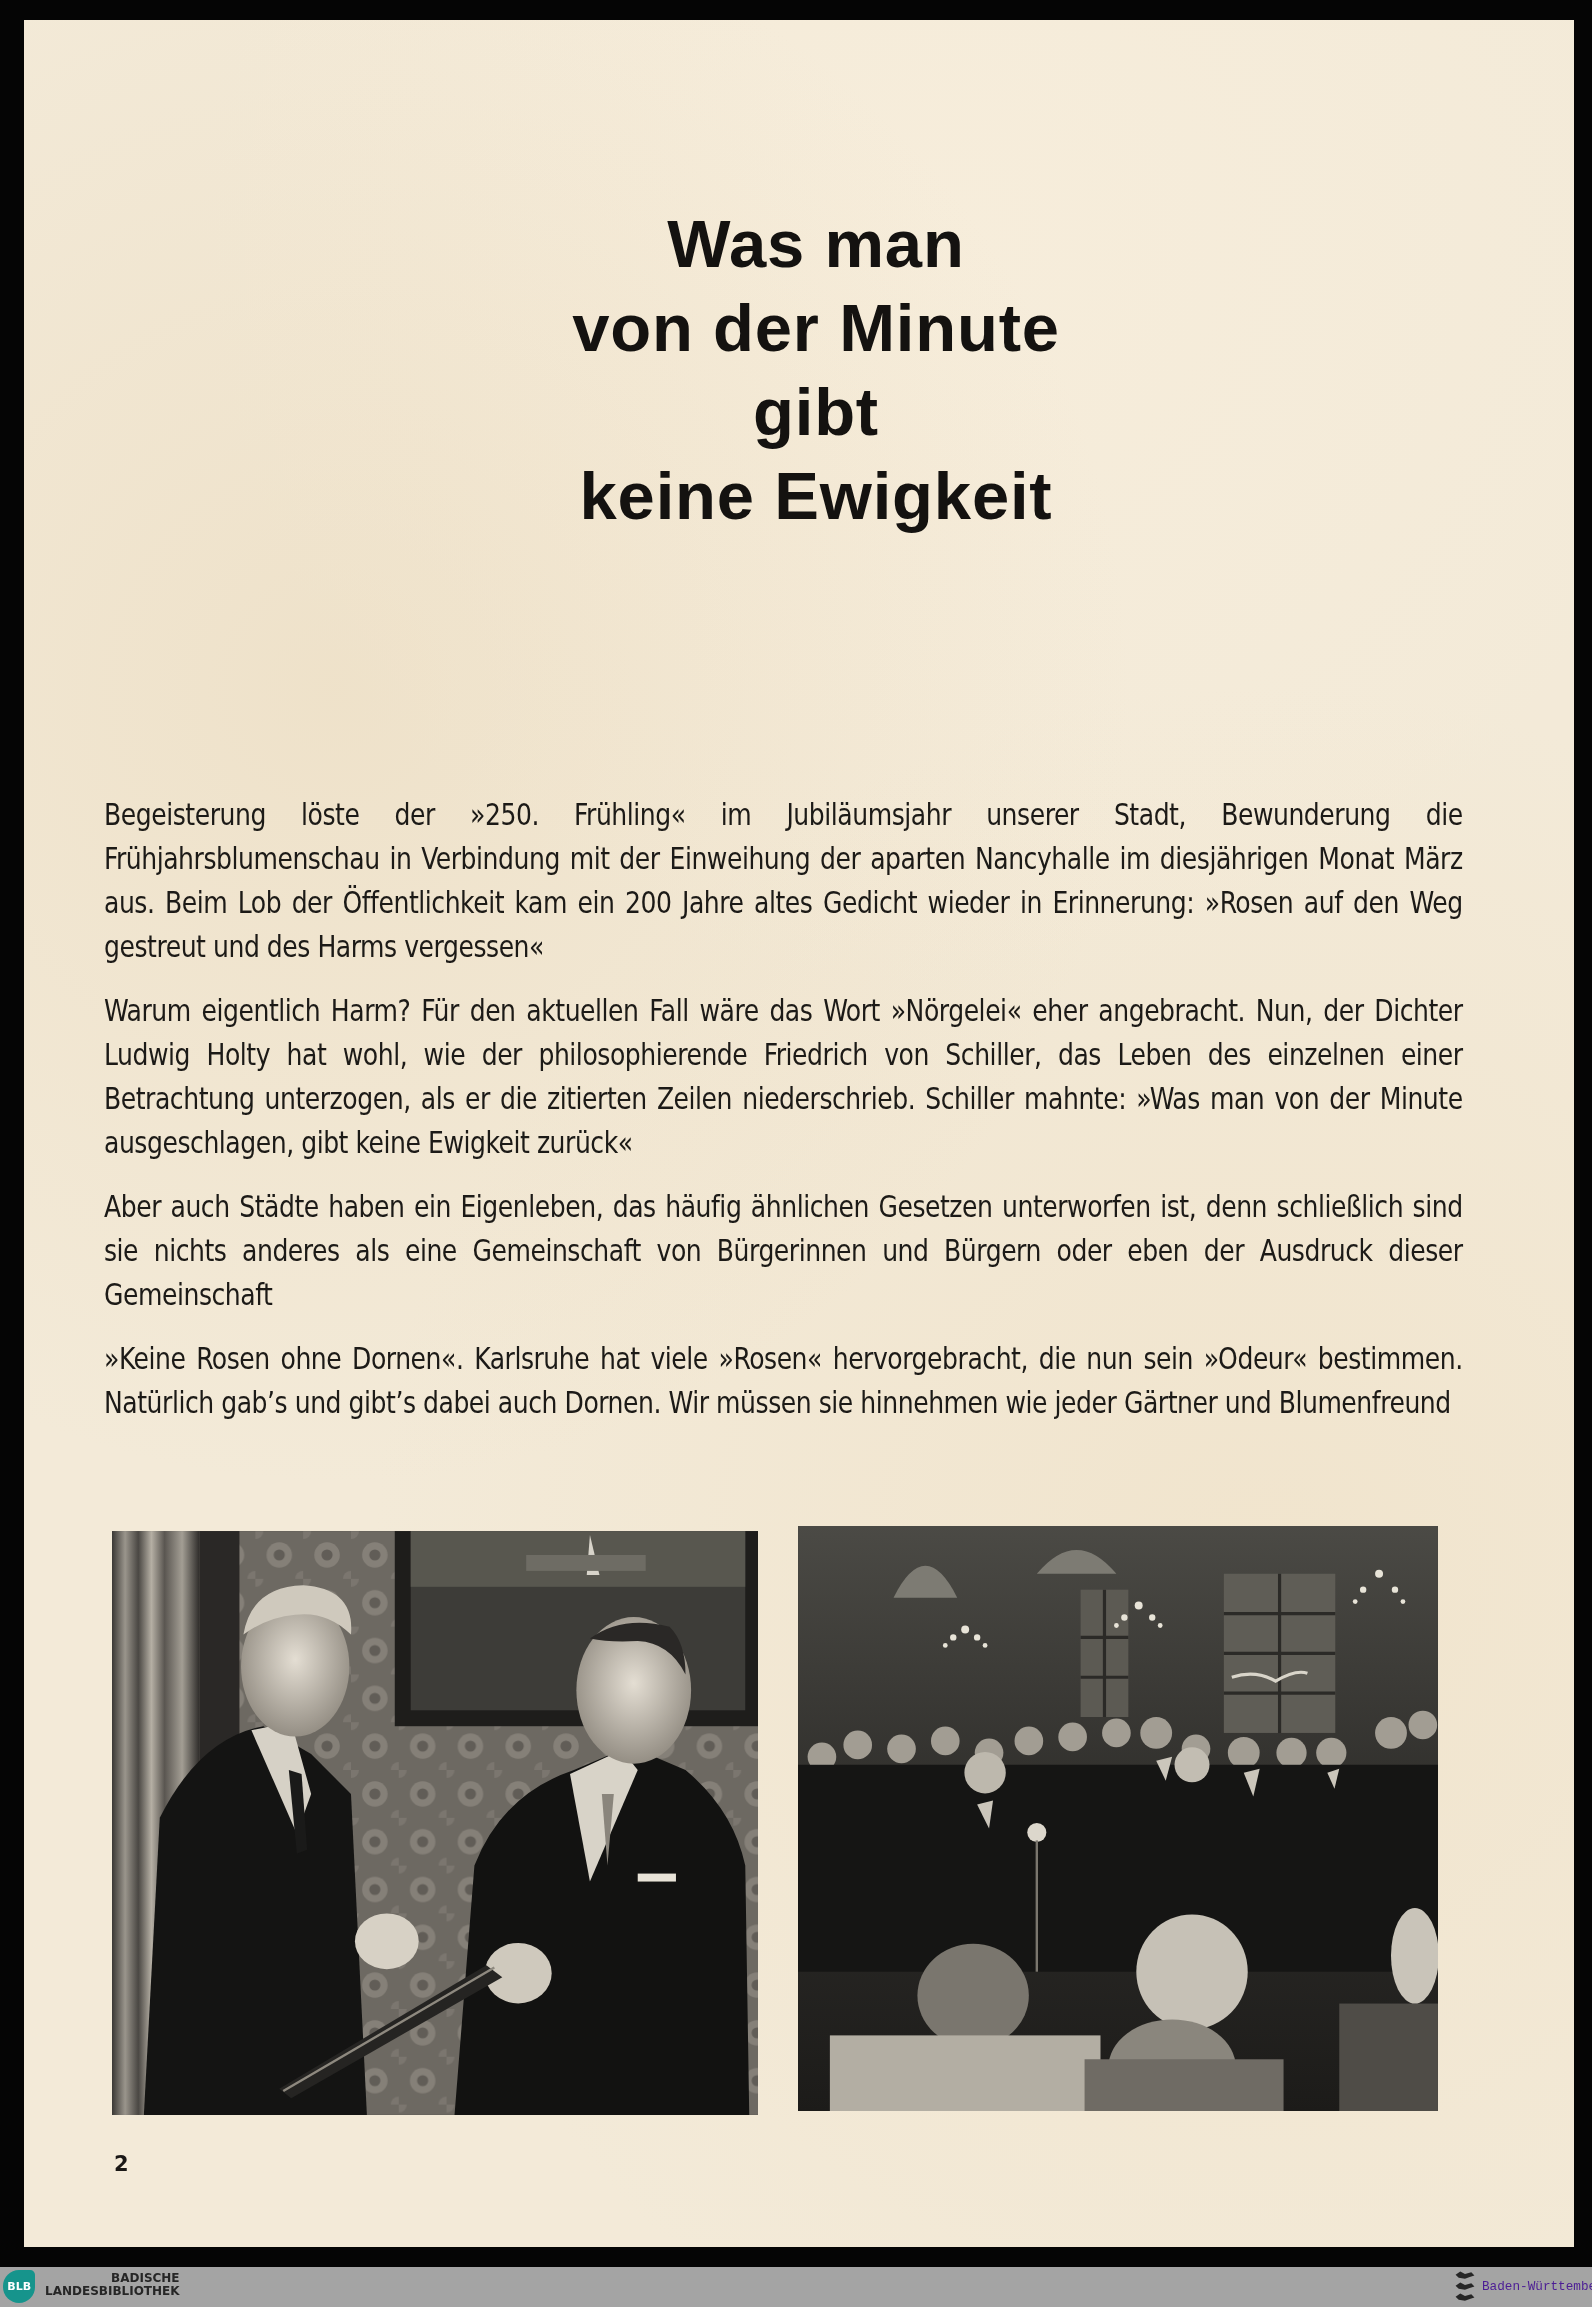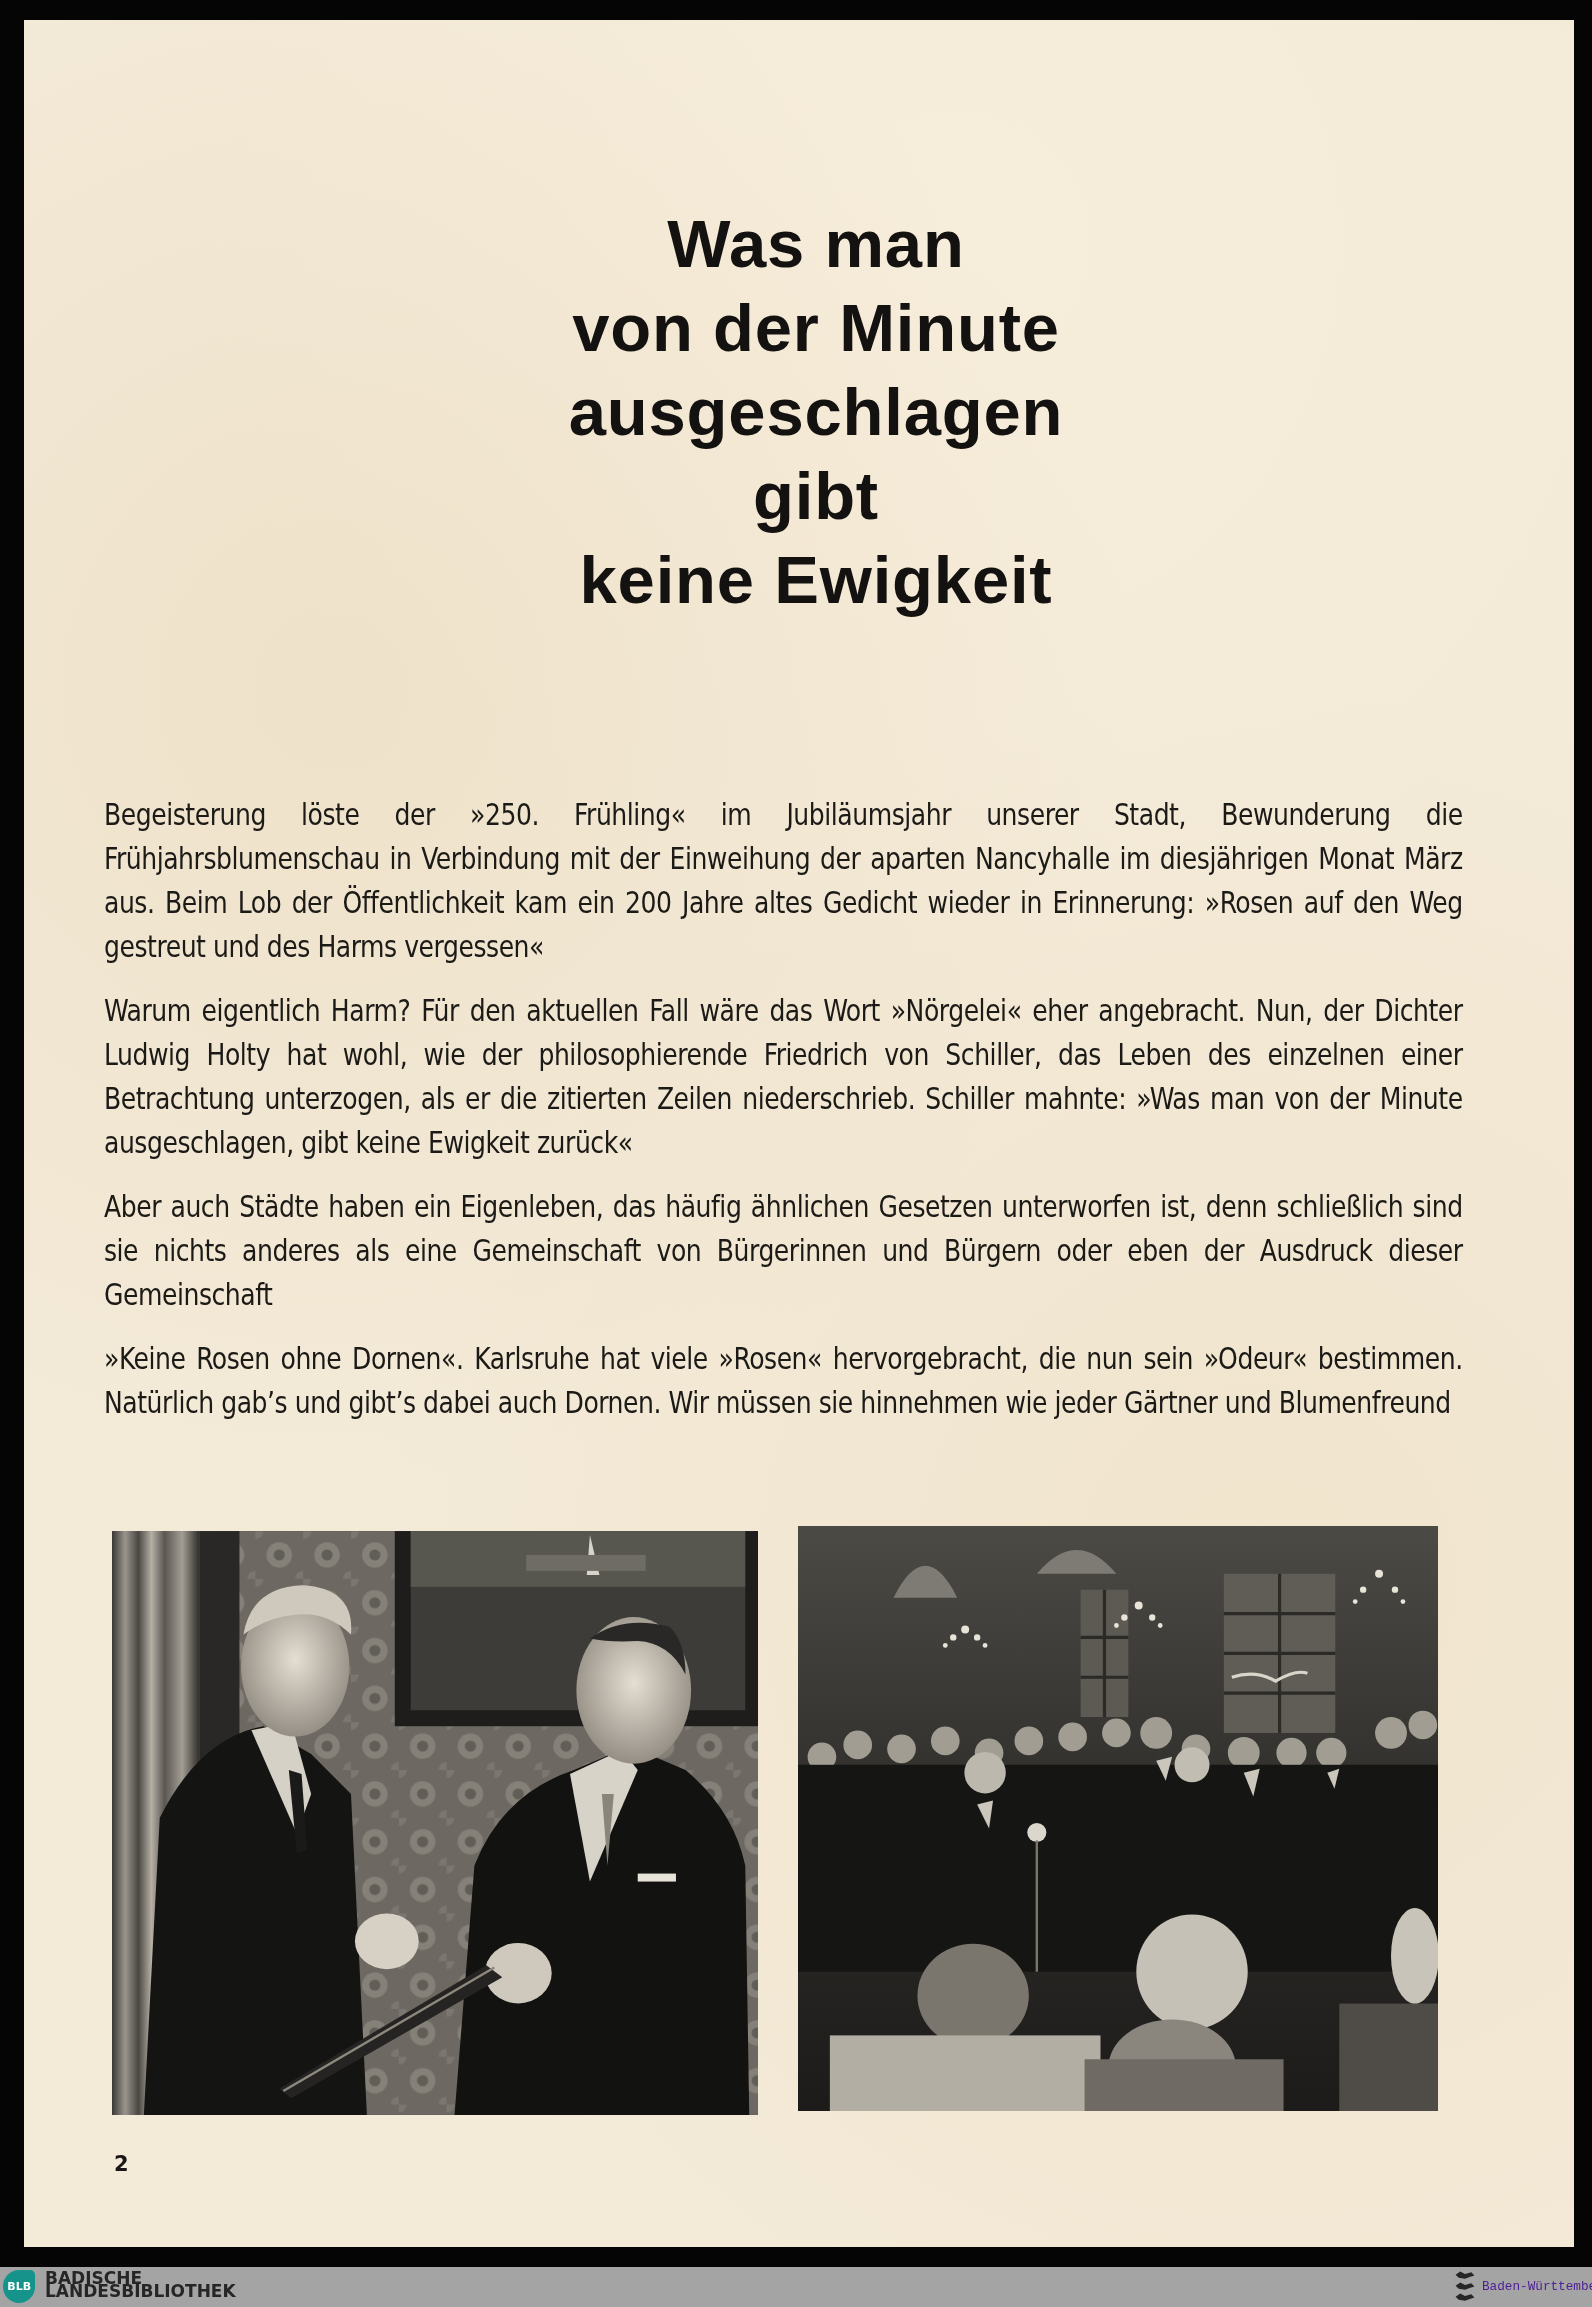--- a/index.html
+++ b/index.html
@@ -91,23 +91,24 @@
       font-family: "DejaVu Sans", sans-serif;
       font-weight: bold;
       font-size: 11px;
       display: flex; align-items: center; justify-content: center;
     }
     .blb-name {
       position: absolute;
       left: 45px; top: 4.8px;
       font-family: "DejaVu Sans", sans-serif;
       font-weight: bold;
-      font-size: 17px;
+      font-size: 12px;
       line-height: 13.5px;
       color: #262626;
+      text-align: right;
     }
     .bw {
       position: absolute;
       right: 9.6px; top: 3.2px;
       height: 33px;
       display: flex; align-items: center; gap: 6.4px;
     }
     .bw-name {
       font-family: Liberation Mono, monospace;
       font-size: 12.7px;
@@ -115,21 +116,20 @@
     }
   </style>
 </head>
 <body>
 
 <div class="page">
 
   <div class="title">
     <div>Was man</div>
     <div>von der Minute</div>
-    <div>ausgeschlagen</div>
     <div>gibt</div>
     <div>keine Ewigkeit</div>
   </div>
 
   <div class="body-text">
     <p>Begeisterung löste der »250. Frühling« im Jubiläumsjahr unserer Stadt, Bewunderung die Frühjahrsblumenschau in Verbindung mit der Einweihung der aparten Nancyhalle im diesjährigen Monat März aus. Beim Lob der Öffentlichkeit kam ein 200 Jahre altes Gedicht wieder in Erinnerung: »Rosen auf den Weg gestreut und des Harms ver­gessen«</p>
     <p>Warum eigentlich Harm? Für den aktuellen Fall wäre das Wort »Nörgelei« eher ange­bracht. Nun, der Dichter Ludwig Holty hat wohl, wie der philosophierende Friedrich von Schiller, das Leben des einzelnen einer Betrachtung unterzogen, als er die zitierten Zeilen niederschrieb. Schiller mahnte: »Was man von der Minute ausgeschlagen, gibt keine Ewigkeit zurück«</p>
     <p>Aber auch Städte haben ein Eigenleben, das häufig ähnlichen Gesetzen unterworfen ist, denn schließlich sind sie nichts anderes als eine Gemeinschaft von Bürgerinnen und Bürgern oder eben der Ausdruck dieser Gemeinschaft</p>
     <p>»Keine Rosen ohne Dornen«. Karlsruhe hat viele »Rosen« hervorgebracht, die nun sein »Odeur« bestimmen. Natürlich gab’s und gibt’s dabei auch Dornen. Wir müssen sie hinnehmen wie jeder Gärtner und Blumenfreund</p>
   </div>

